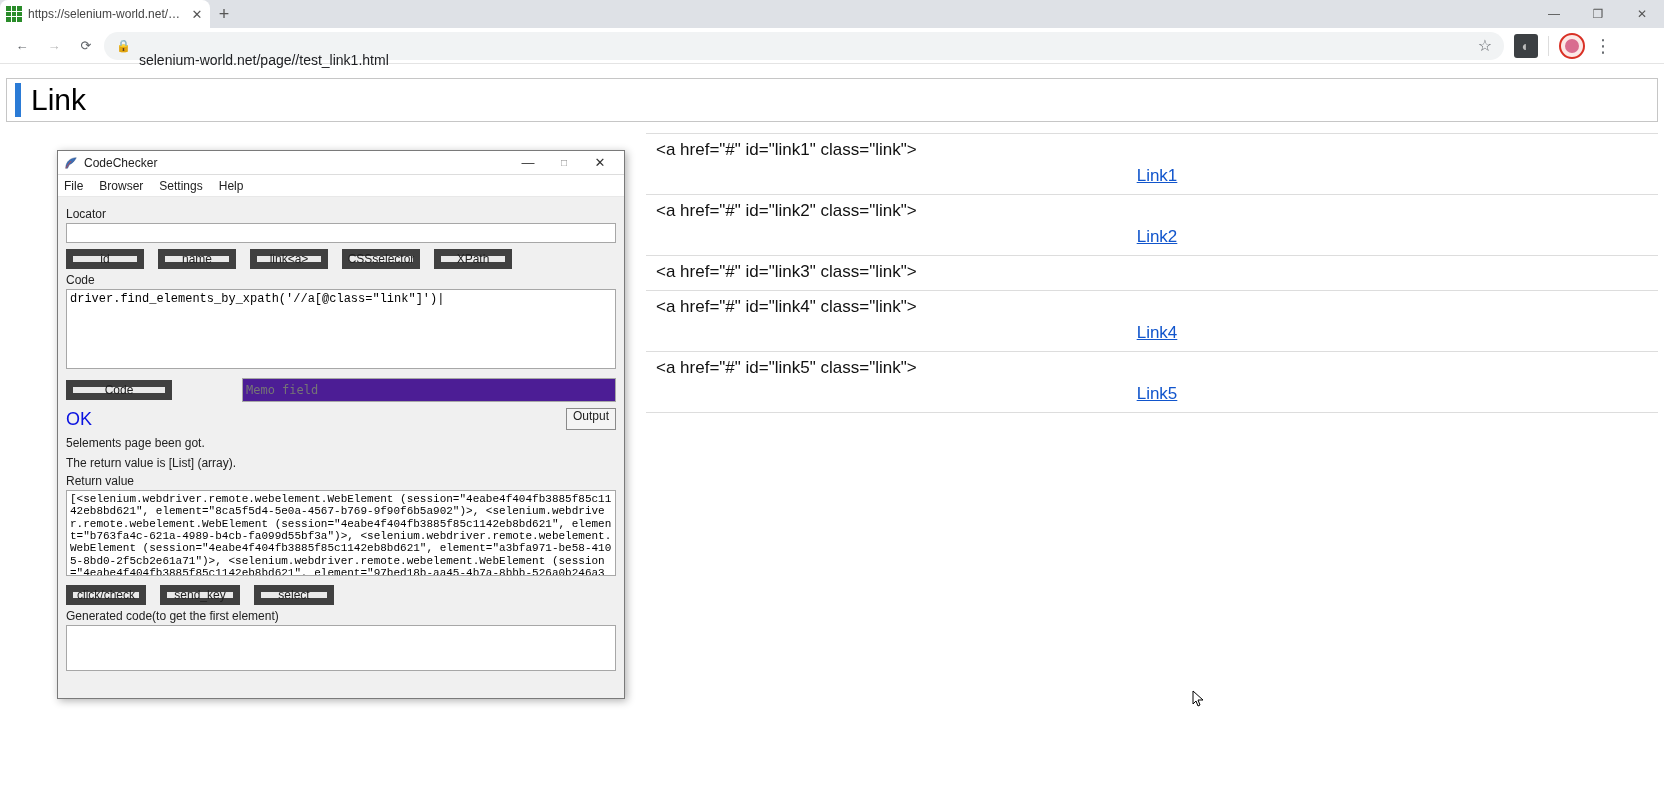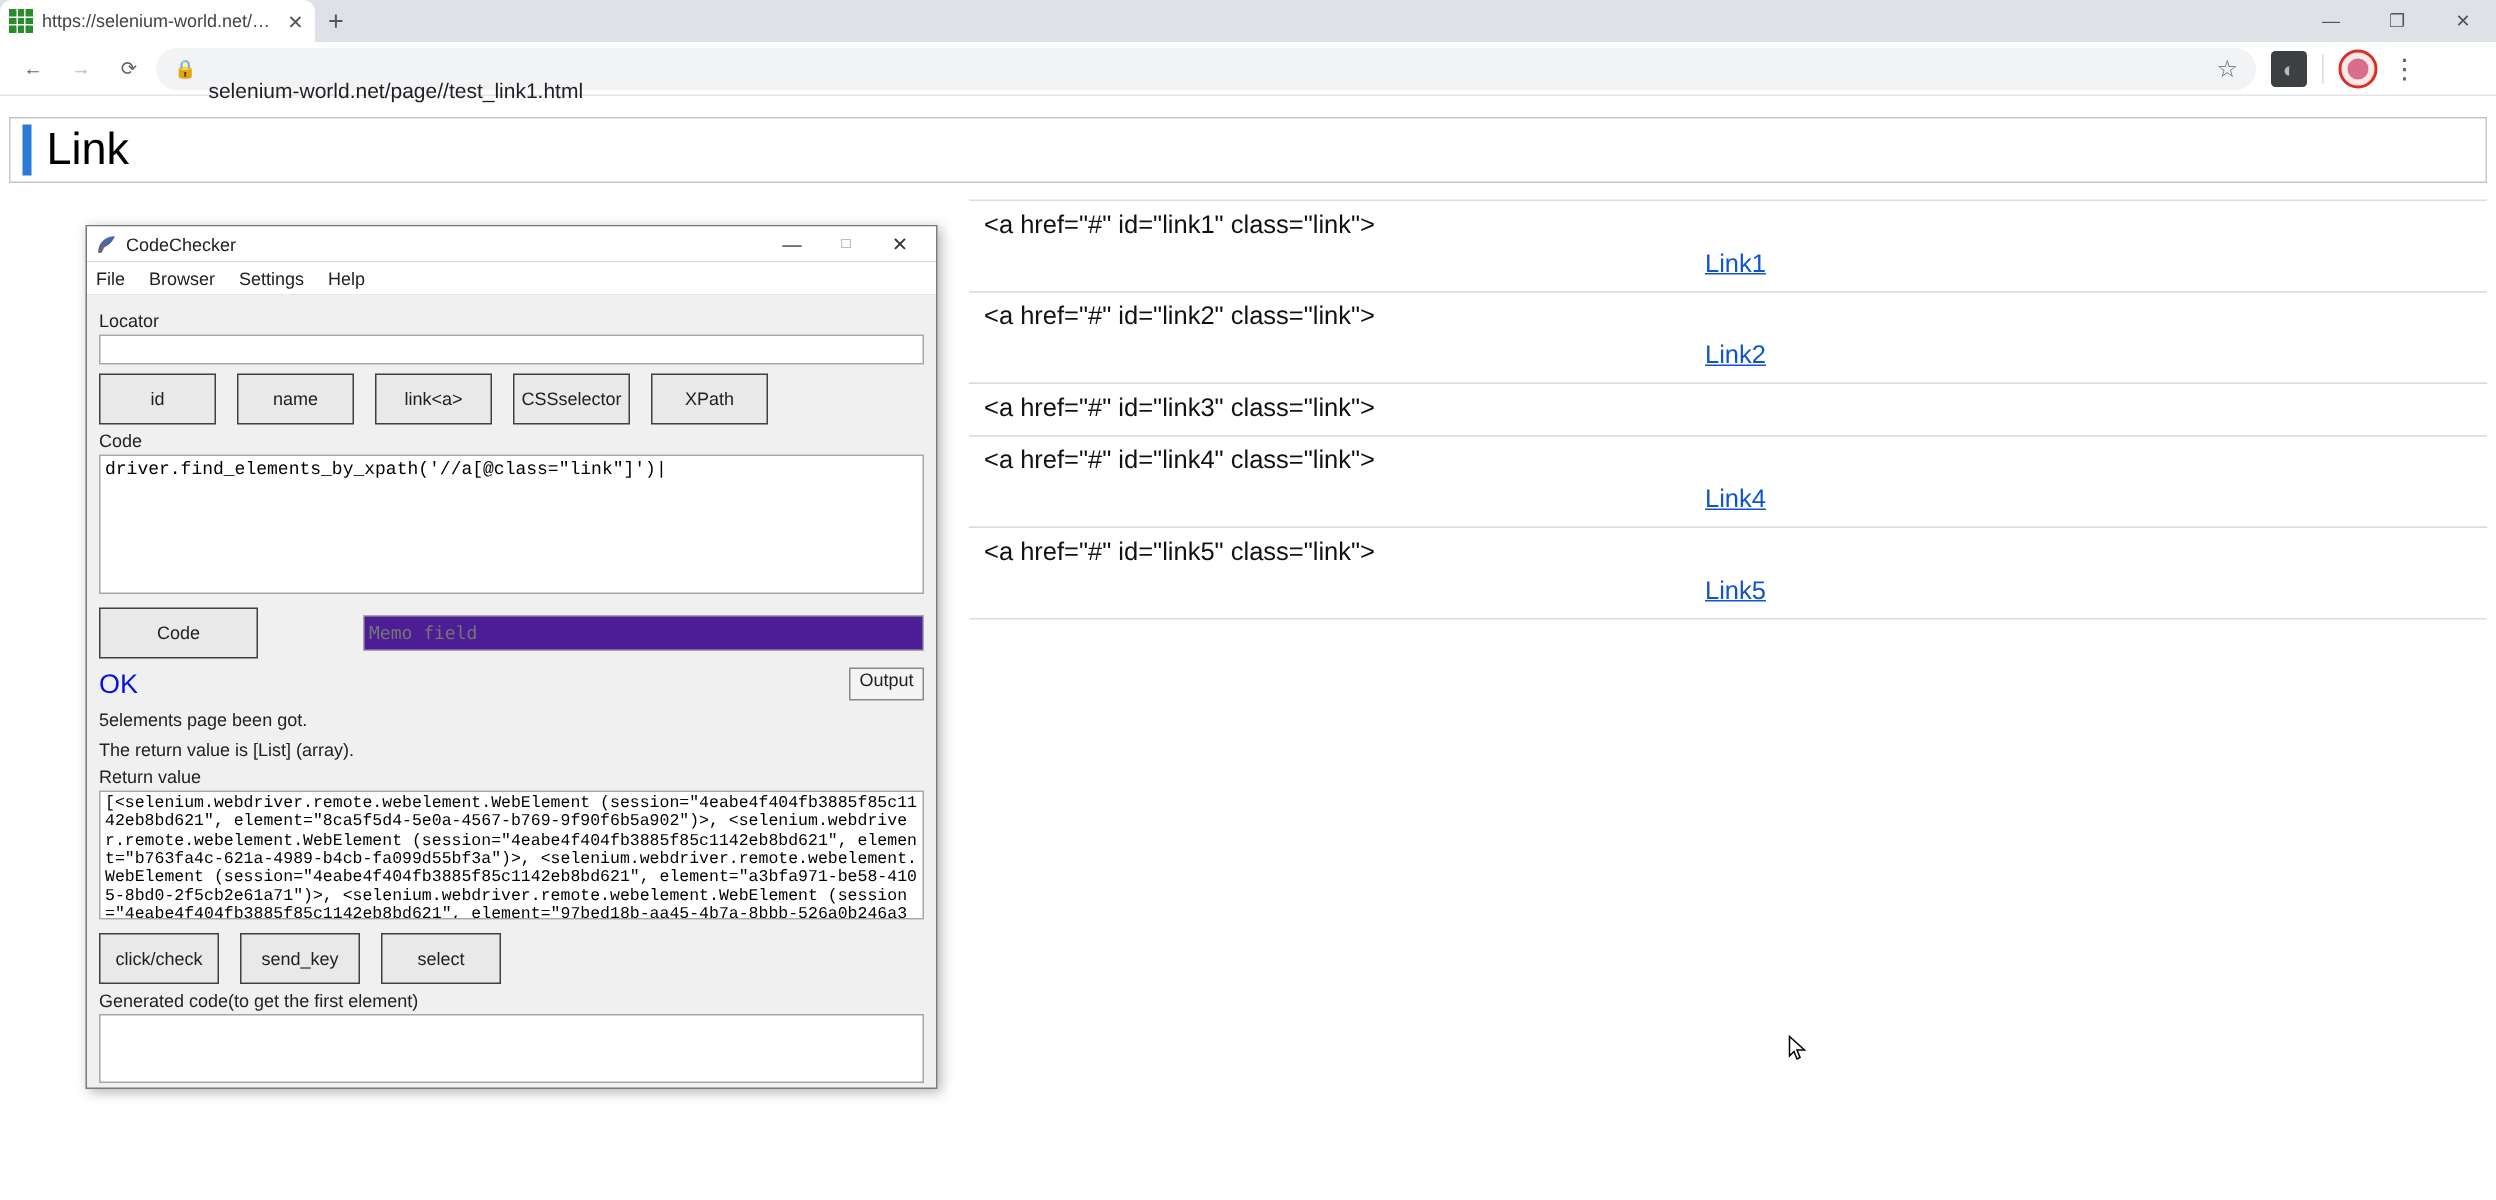--- a/index.html
+++ b/index.html
@@ -47,27 +47,27 @@
 
   
   .ccwin { position:absolute; left:57px; top:150px; width:568px; background:#f0f0f0; border:1px solid #7a7a7a; box-shadow: 2px 2px 8px rgba(0,0,0,0.3); font-size:12px; color:#222; }
   .cc-title { height:24px; background:#fff; display:flex; align-items:center; padding:0 6px; border-bottom:1px solid #ddd;}
   .cc-feather { width:14px; height:14px; margin-right:6px; }
   .cc-title-text { flex:1; font-size:12px; }
   .cc-wbtn { width:36px; height:22px; display:flex; align-items:center; justify-content:center; font-size:13px; color:#333;}
   .cc-wbtn.sq { font-size:10px; color:#888;}
   .cc-menu { height:22px; background:#fff; display:flex; align-items:center; padding:0 4px; gap:12px; border-bottom:1px solid #e8e8e8;}
   .cc-menu span { font-size:12px; padding:20px 2px;}
-  .cc-body { padding:6px 8px 0 8px; }
+  .cc-body { padding:6px 8px 24px 8px; }
   .cc-label { font-size:12px; margin-top:4px; margin-bottom:2px; display:block;}
   .cc-input { width:100%; height:20px; background:#fff; border:1px solid #a7a7a7; font-family: inherit; font-size:12px; padding:0 3px;}
   .cc-btnrow { display:flex; gap:14px; margin-top:6px;}
-  .cc-btn { height:34px; background:#e9e9e9; border:1px solid #404040; font-size:12px; padding:0 4px; display:flex; align-items:center; justify-content:center; cursor:pointer;}
+  .cc-btn { height:20px; background:#e9e9e9; border:7px solid #404040; font-size:12px; padding:0 4px; display:flex; align-items:center; justify-content:center; cursor:pointer;}
   .w78 { width:78px;} .w80{width:80px;} .w106{width:106px;}
-  .cc-textarea { width:100%; height:93px; background:#fff; border:1px solid #a7a7a7; font-family: "Consolas","Courier New",monospace; font-size:12px; padding:2px 3px; resize:none; white-space:pre; overflow:hidden;}
+  .cc-textarea { width:100%; height:80px; background:#fff; border:1px solid #a7a7a7; font-family: "Consolas","Courier New",monospace; font-size:12px; padding:2px 3px; resize:none; white-space:pre; overflow:hidden;}
   .cc-row2 { display:flex; align-items:center; gap:70px; margin-top:6px;}
   .memo { flex:1; height:24px; background:#4c1d95; border:1px solid #a7a7a7; font-family:"Consolas",monospace; font-size:12px; color:#888; padding:0 3px;}
   .ok-row { display:flex; justify-content:space-between; align-items:flex-end; margin-top:6px;}
   .ok-text { color:#0a12e0; font-size:18px; }
   .output-btn { height:22px; border:1px solid #8a8a8a; background:#f4f4f4; font-size:12px; padding:0 6px;}
   .status1 { font-size:12px; margin-top:6px;}
   .status2 { font-size:12px; margin-top:6px;}
   .ret-area { width:100%; height:86px; background:#fff; border:1px solid #a7a7a7; font-family:"Consolas","Courier New",monospace; font-size:11px; padding:2px 3px; resize:none; line-height:1.12; overflow:hidden; word-break:break-all; white-space:pre-wrap;}
   .gen-area { width:100%; height:46px; background:#fff; border:1px solid #a7a7a7; resize:none;}
   .cc-btnrow2 { display:flex; gap:14px; margin-top:6px;}

